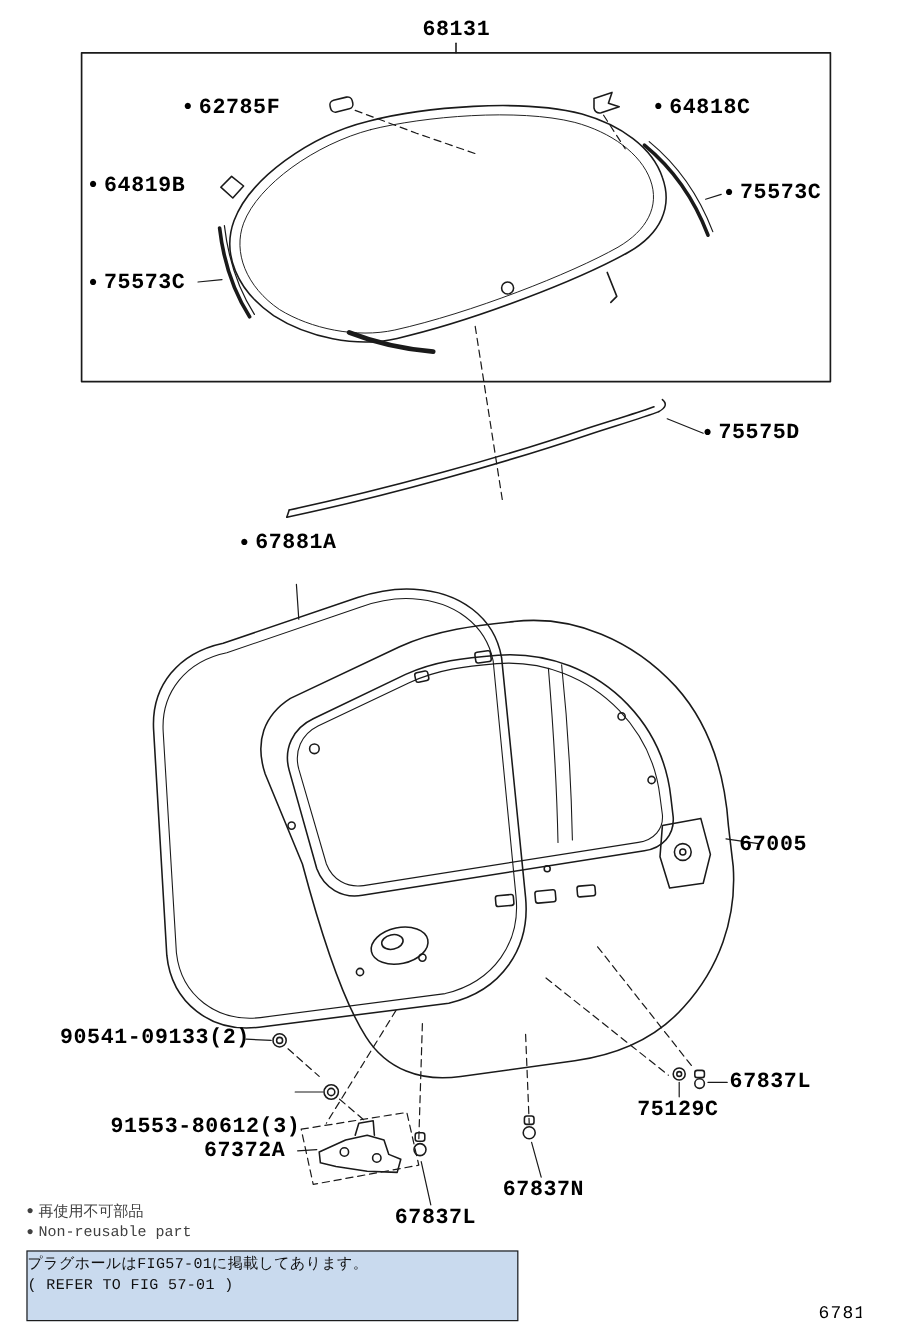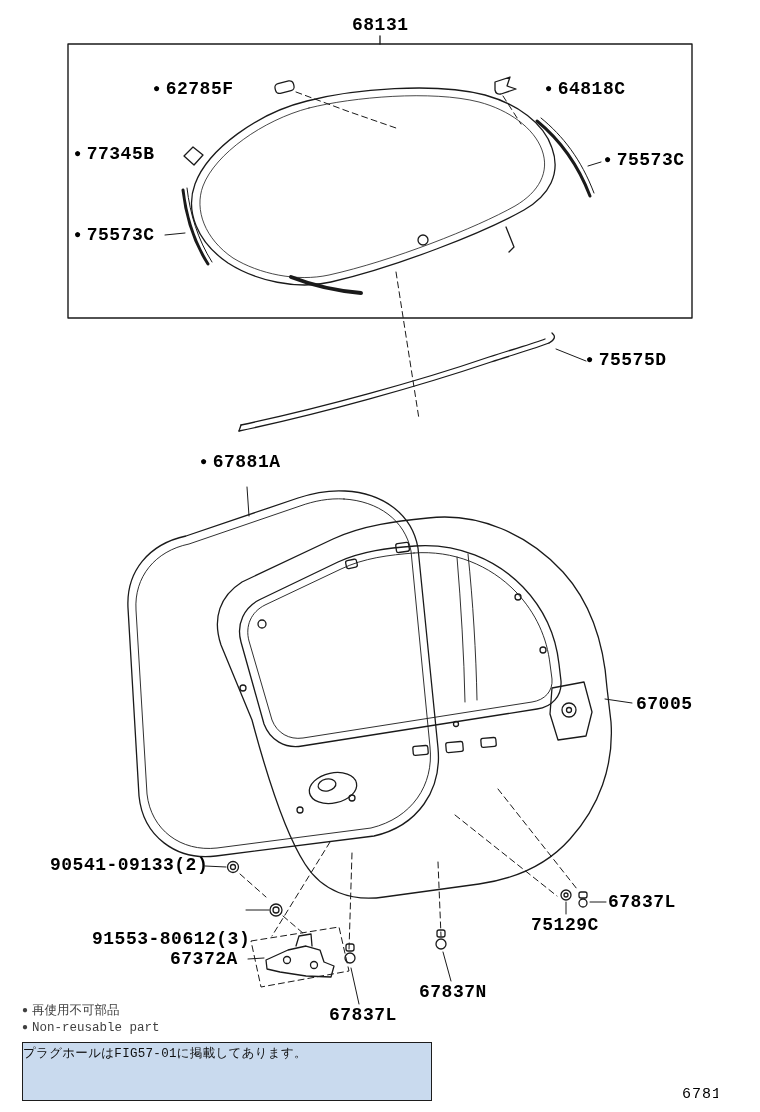--- a/index.html
+++ b/index.html
@@ -171,40 +171,40 @@
 
   <div class="lbl" style="left:153px;top:79px">
     <span class="bullet">●</span><span>62785F</span>
   </div>
 
   <div class="lbl" style="left:545px;top:79px">
     <span class="bullet">●</span><span>64818C</span>
   </div>
 
   <div class="lbl" style="left:74px;top:144px">
-    <span class="bullet">●</span><span>77345B</span>
+    <span class="bullet">●</span><span>64819B</span>
   </div>
 
   <div class="lbl" style="left:604px;top:150px">
     <span class="bullet">●</span><span>75573C</span>
   </div>
 
   <div class="lbl" style="left:74px;top:225px">
     <span class="bullet">●</span><span>75573C</span>
   </div>
 
   <div class="lbl" style="left:586px;top:350px">
     <span class="bullet">●</span><span>75575D</span>
   </div>
 
-  <div class="lbl" style="left:200px;top:452px">
+  <div class="lbl" style="left:200px;top:442px">
     <span class="bullet">●</span><span>67881A</span>
   </div>
 
-  <div class="lbl" style="left:636px;top:694px">
+  <div class="lbl" style="left:616px;top:694px">
     <span>67005</span>
   </div>
 
   <div class="lbl" style="left:50px;top:855px">
     <span>90541-09133(2)</span>
   </div>
 
   <div class="lbl" style="left:92px;top:929px">
     <span>91553-80612(3)</span>
   </div>
@@ -231,17 +231,18 @@
 
   <div class="legend-line" style="left:22px;top:1003px">
     <span class="bullet">●</span><span>再使用不可部品</span>
   </div>
   <div class="legend-line" style="left:22px;top:1020px">
     <span class="bullet">●</span><span>Non-reusable part</span>
   </div>
 
   <div class="note-box" style="background-color: rgb(201, 218, 238);">
     <div class="note-line">プラグホールはFIG57-01に掲載してあります。</div>
+    <div class="note-line">( REFER TO FIG 57-01 )</div>
   </div>
 
   <div class="figcode">678120C</div>
 
 </div>
 
 </body></html>

